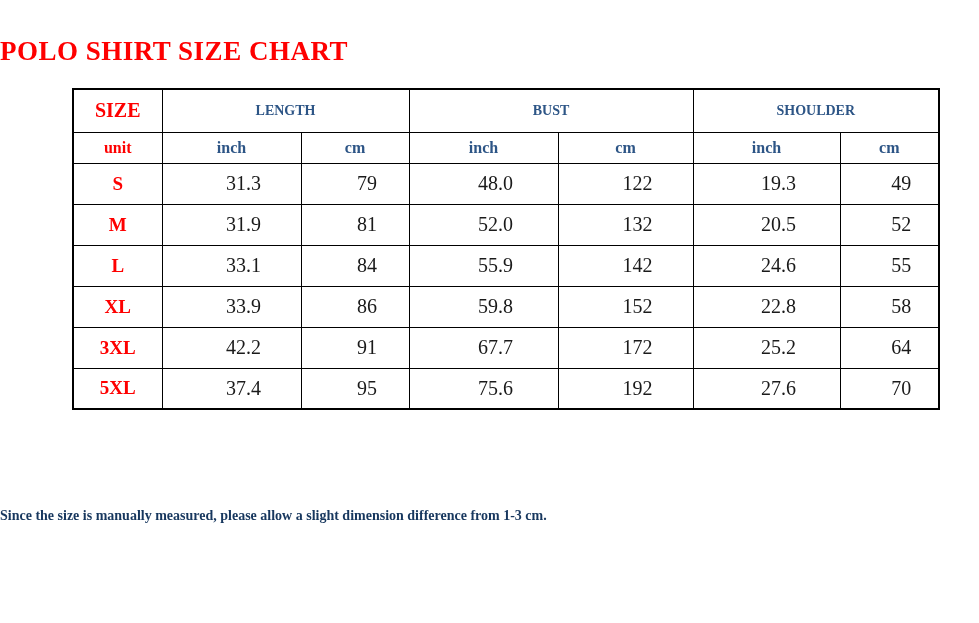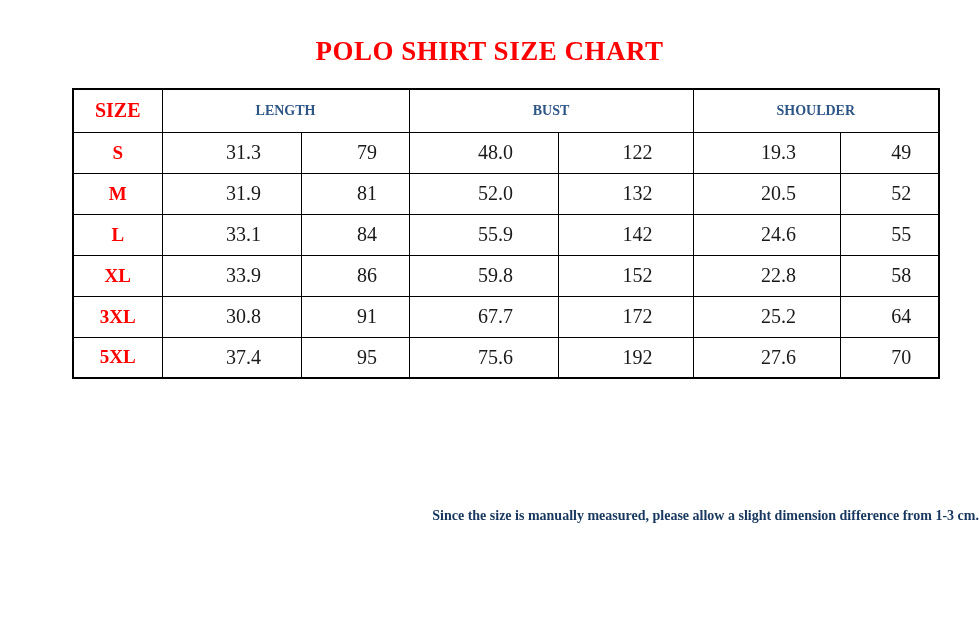--- a/index.html
+++ b/index.html
@@ -18,21 +18,20 @@
     background: #ffffff;
     font-family: "Liberation Serif", "DejaVu Serif", serif;
     position: relative;
     overflow: hidden;
   }
   .page-title {
     position: absolute;
     top: 36px;
     left: 0;
     width: 100%;
-    text-align: center;
     font-size: 27px;
     font-weight: bold;
     color: var(--accent-red);
     letter-spacing: 0.5px;
   }
   table.size-chart {
     position: absolute;
     left: 72px;
     top: 88px;
     width: 866px;
@@ -77,21 +76,21 @@
     color: var(--body-text);
     font-size: 20px;
     font-weight: normal;
     padding-left: 24px;
   }
   .footer-note {
     position: absolute;
     top: 508px;
     left: 0;
     width: 100%;
-    text-align: right;
+    text-align: left;
     font-size: 14px;
     font-weight: bold;
     color: var(--footer-navy);
   }
 </style>
 </head>
 <body>
 
 <div class="page-title">POLO SHIRT SIZE CHART</div>
 
@@ -104,20 +103,29 @@
     <col style="width:135px">
     <col style="width:147px">
     <col style="width:99px">
   </colgroup>
   <thead>
     <tr class="group-row">
       <th class="size-head">SIZE</th>
       <th class="group-head" colspan="2">LENGTH</th>
       <th class="group-head" colspan="2">BUST</th>
       <th class="group-head" colspan="2">SHOULDER</th>
+    </tr>
+    <tr class="unit-row">
+      <td class="unit-label">unit</td>
+      <td>inch</td>
+      <td>cm</td>
+      <td>inch</td>
+      <td>cm</td>
+      <td>inch</td>
+      <td>cm</td>
     </tr>
   </thead>
   <tbody>
       <tr>
         <td class="size-cell">S</td>
         <td class="value-cell">31.3</td>
         <td class="value-cell">79</td>
         <td class="value-cell">48.0</td>
         <td class="value-cell">122</td>
         <td class="value-cell">19.3</td>
@@ -145,21 +153,21 @@
         <td class="size-cell">XL</td>
         <td class="value-cell">33.9</td>
         <td class="value-cell">86</td>
         <td class="value-cell">59.8</td>
         <td class="value-cell">152</td>
         <td class="value-cell">22.8</td>
         <td class="value-cell">58</td>
       </tr>
       <tr>
         <td class="size-cell">3XL</td>
-        <td class="value-cell">30.8</td>
+        <td class="value-cell">42.2</td>
         <td class="value-cell">91</td>
         <td class="value-cell">67.7</td>
         <td class="value-cell">172</td>
         <td class="value-cell">25.2</td>
         <td class="value-cell">64</td>
       </tr>
       <tr>
         <td class="size-cell">5XL</td>
         <td class="value-cell">37.4</td>
         <td class="value-cell">95</td>

